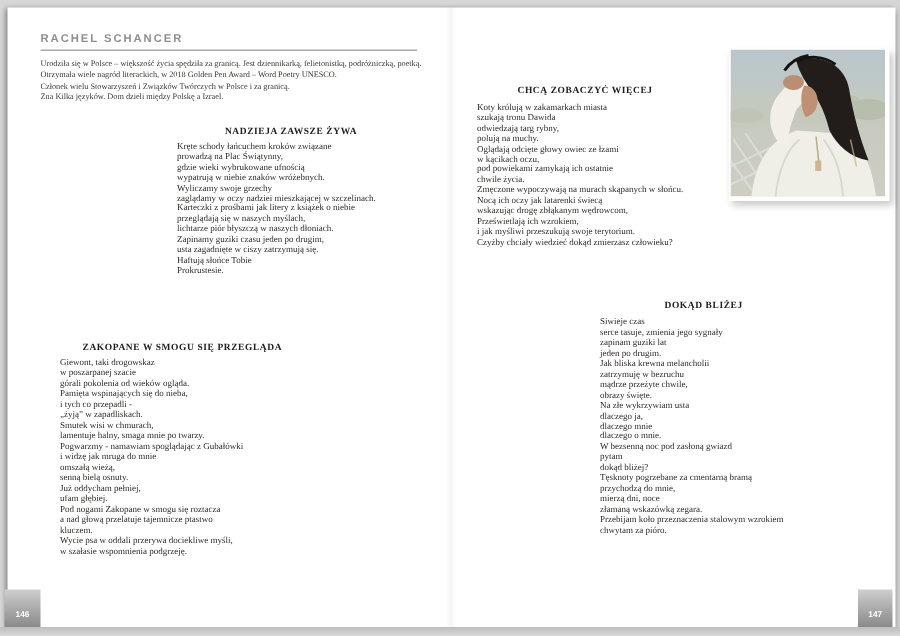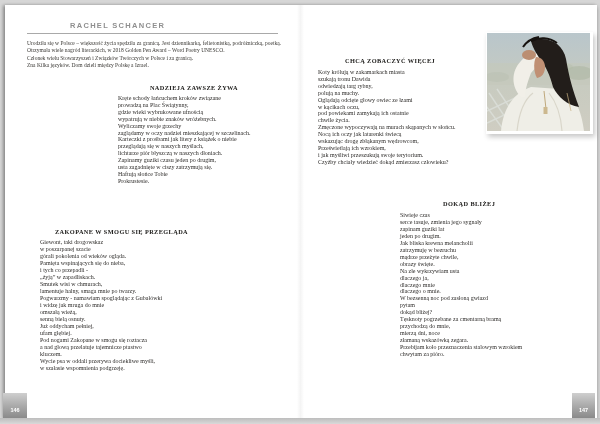--- a/index.html
+++ b/index.html
@@ -20,21 +20,20 @@
   }
   .gutter{
     position:absolute; left:297px; top:5px; width:7px; height:413px;
     background:linear-gradient(90deg, rgba(0,0,0,0) 0%, rgba(0,0,0,.045) 50%, rgba(0,0,0,0) 100%);
   }
   .author{
     position:absolute; left:27px; top:21px;
     font-family:"Liberation Sans","DejaVu Sans",sans-serif;
     font-size:7.5px; font-weight:700; letter-spacing:1.3px; color:var(--header);
     white-space:nowrap;
-    margin-left:43px;
   }
   .rule{
     position:absolute; left:27px; top:33px; width:251px; height:1px;
     background:var(--rule);
   }
   .bio{
     position:absolute; left:27px; top:40px; width:290px;
     font-size:5.5px; line-height:7.3px; color:#3a3834;
   }
   .bio .tline{white-space:nowrap;}

